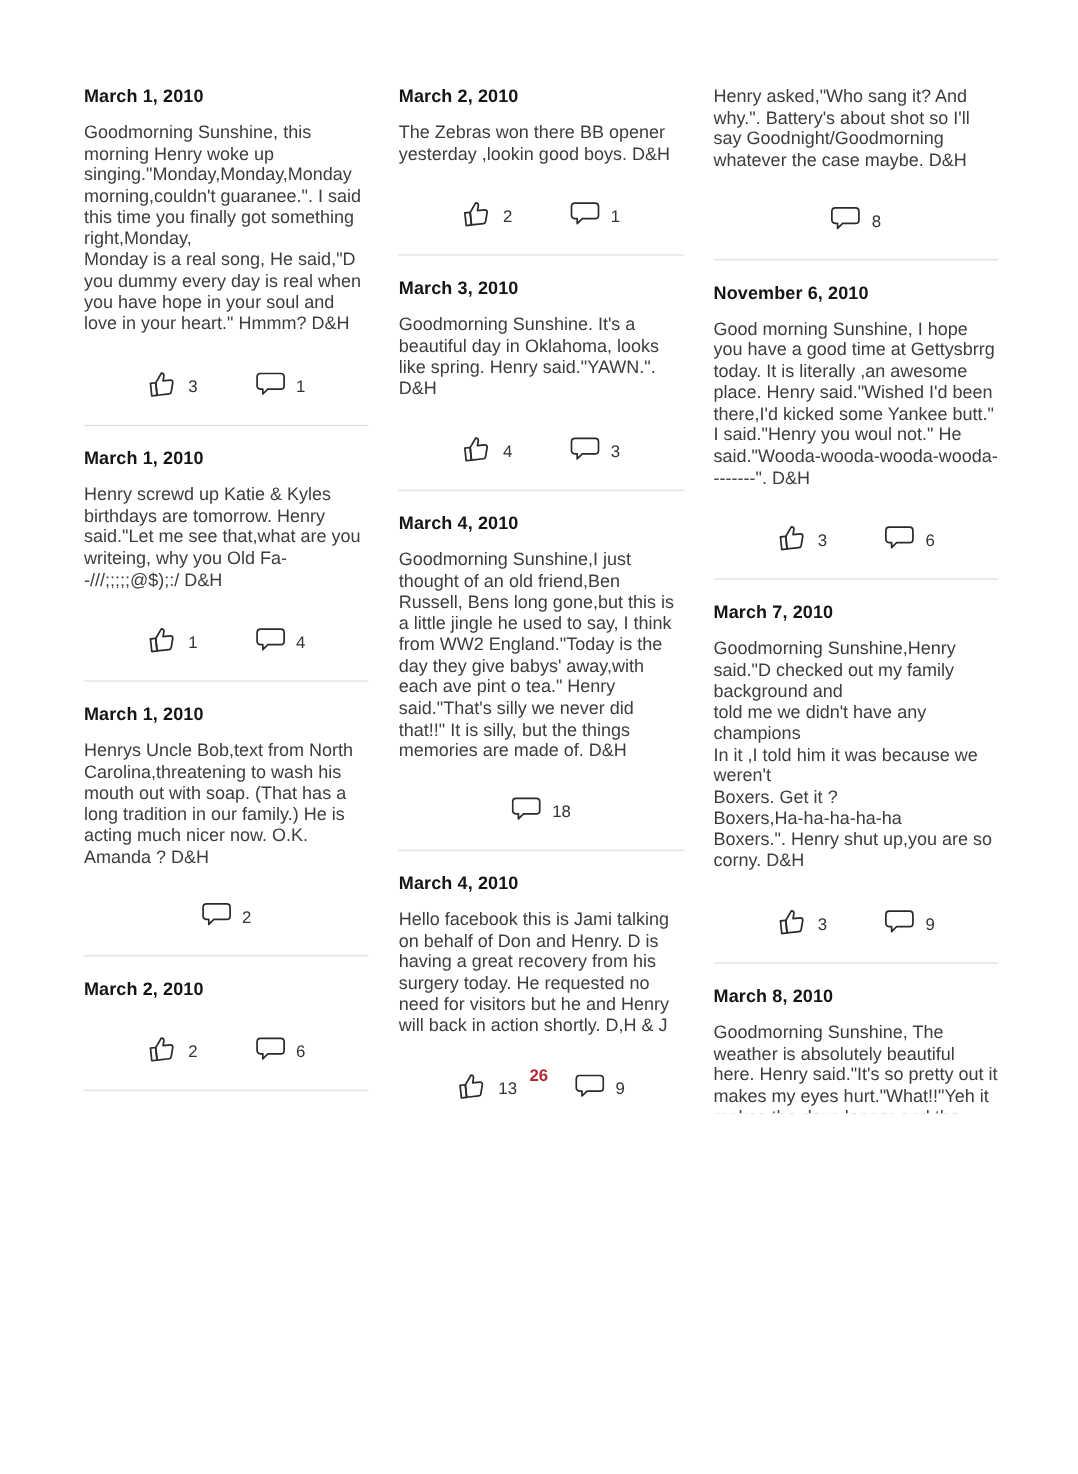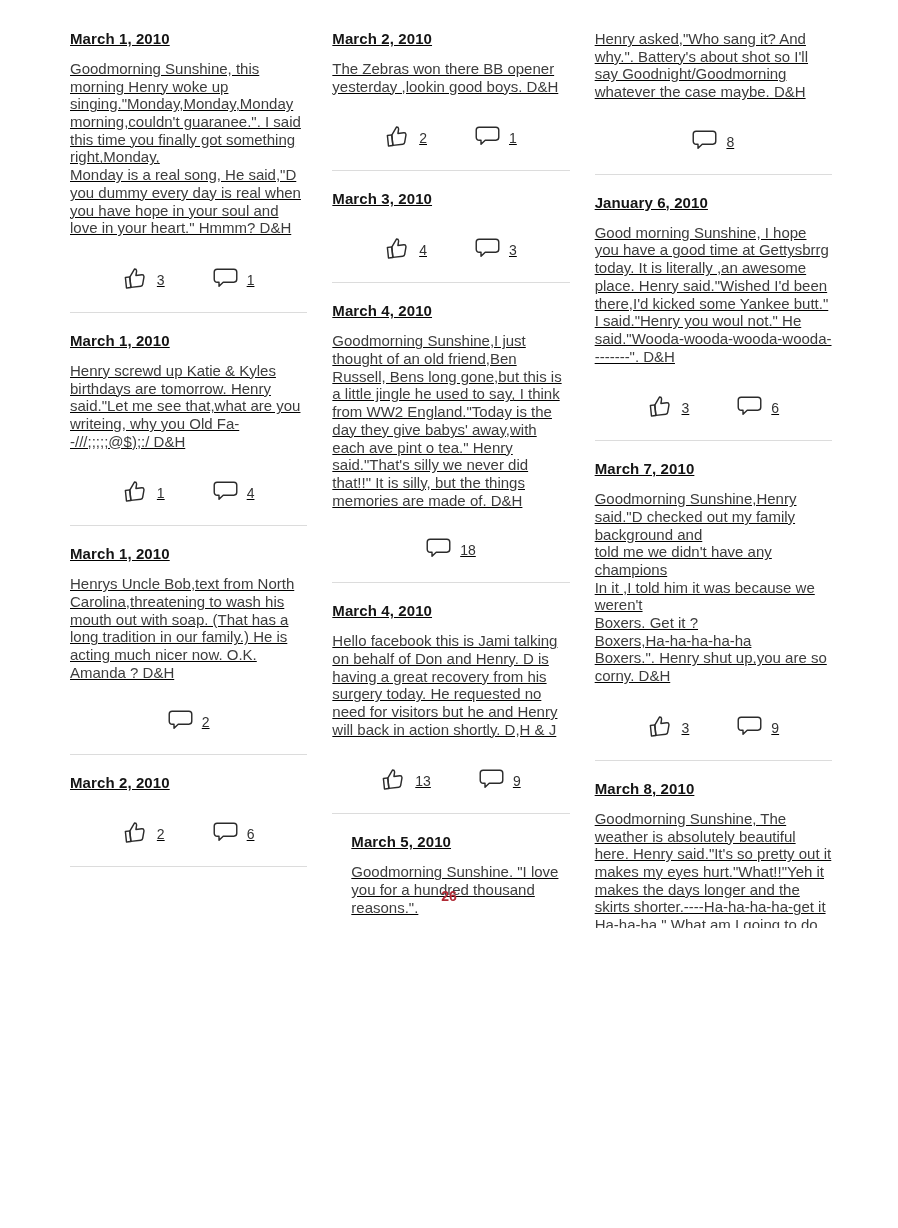--- a/index.html
+++ b/index.html
@@ -6,22 +6,21 @@
   html, body { margin: 0; padding: 0; background: #ffffff; }
   body { font-family: "Liberation Sans", "DejaVu Sans", sans-serif; }
 
   .page {
     position: relative;
     width: 898px;
     height: 928px;
     margin: 0 auto;
     background: #ffffff;
     overflow: hidden;
-    padding: 28px 66px 0 70px;
-    text-decoration: underline;
+    padding: 70px 66px 0 70px;
   }
   .columns { display: flex; gap: 25px; align-items: flex-start; }
   .column { flex: 1 1 0; min-width: 0; }
 
   .post { border-bottom: 1px solid #dcdcdc; padding: 19px 0 22px; }
   .post:first-child { padding-top: 2px; }
   .post.cut { border-bottom: none; padding-bottom: 0; margin-left: 19px; }
 
   .post-date {
     margin: 0 0 13px;
@@ -169,20 +168,21 @@
             <svg class="icon icon-bubble" viewBox="0 0 26 22">
                 <use href="#sym-bubble"></use>
               </svg>
             <span class="count">1</span>
           </span>
         </div>
       </article>
 
       <article class="post">
         <h3 class="post-date">March 3, 2010</h3>
+        <p class="post-body">Goodmorning Sunshine. It's a beautiful day in Oklahoma, looks like spring. Henry said."YAWN.". D&amp;H</p>
         <div class="engagement">
           <span class="stat">
             <svg class="icon icon-thumb" viewBox="0 0 26 24">
                 <use href="#sym-thumb"></use>
               </svg>
             <span class="count">4</span>
           </span>
           <span class="stat">
             <svg class="icon icon-bubble" viewBox="0 0 26 22">
                 <use href="#sym-bubble"></use>
@@ -239,21 +239,21 @@
           <span class="stat">
             <svg class="icon icon-bubble" viewBox="0 0 26 22">
                 <use href="#sym-bubble"></use>
               </svg>
             <span class="count">8</span>
           </span>
         </div>
       </article>
 
       <article class="post">
-        <h3 class="post-date">January 6, 2010</h3>
+        <h3 class="post-date">November 6, 2010</h3>
         <p class="post-body">Good morning Sunshine, I hope you have a good time at Gettysbrrg today. It is literally ,an awesome place. Henry said."Wished I'd been there,I'd kicked some Yankee butt." I said."Henry you woul not." He said."Wooda-wooda-wooda-wooda--------". D&amp;H</p>
         <div class="engagement">
           <span class="stat">
             <svg class="icon icon-thumb" viewBox="0 0 26 24">
                 <use href="#sym-thumb"></use>
               </svg>
             <span class="count">3</span>
           </span>
           <span class="stat">
             <svg class="icon icon-bubble" viewBox="0 0 26 22">

